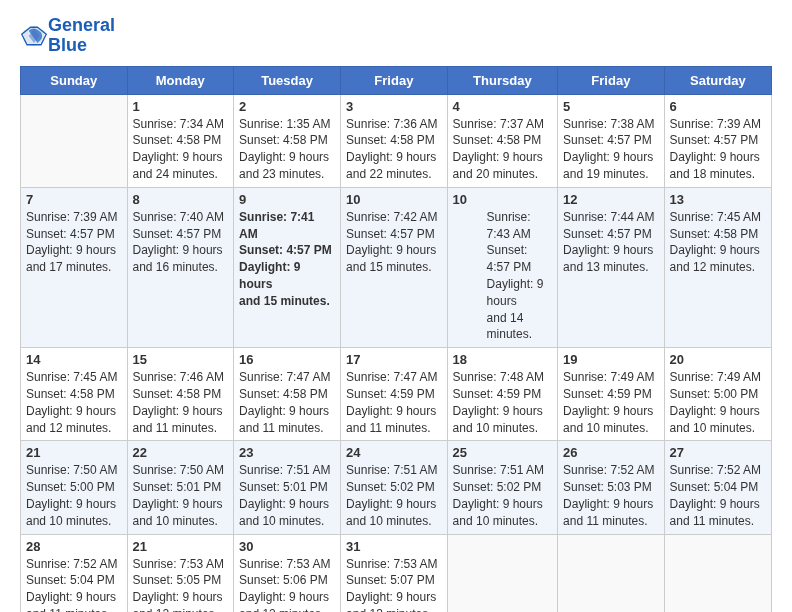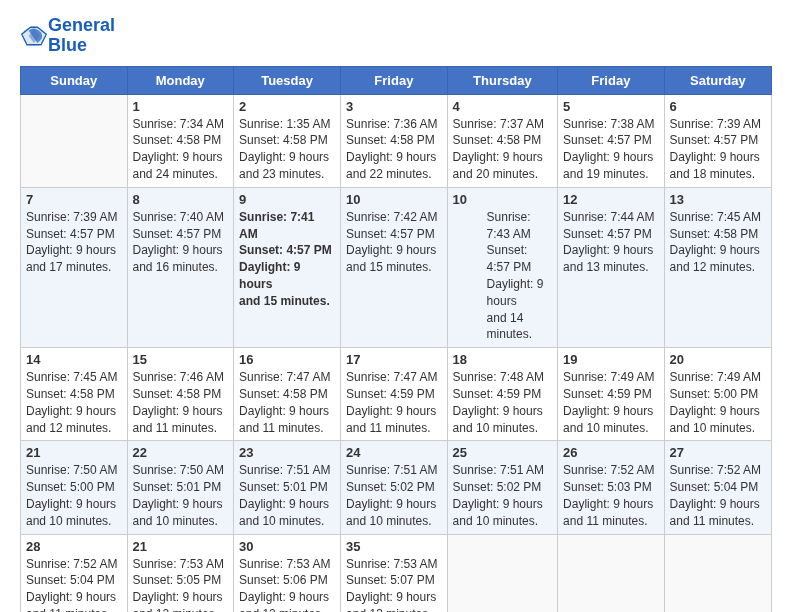--- a/index.html
+++ b/index.html
@@ -341,21 +341,21 @@
 and 12 minutes.</div>
           </td>
           <td>
             <span class="day-num">30</span>
             <div class="day-info" style="white-space: pre-line;">Sunrise: 7:53 AM
 Sunset: 5:06 PM
 Daylight: 9 hours
 and 12 minutes.</div>
           </td>
           <td>
-            <span class="day-num">35</span>
+            <span class="day-num">31</span>
             <div class="day-info" style="white-space: pre-line;">Sunrise: 7:53 AM
 Sunset: 5:07 PM
 Daylight: 9 hours
 and 13 minutes.</div>
           </td>
           <td class="empty"></td>
           <td class="empty"></td>
           <td class="empty"></td>
         </tr>
       </tbody>

